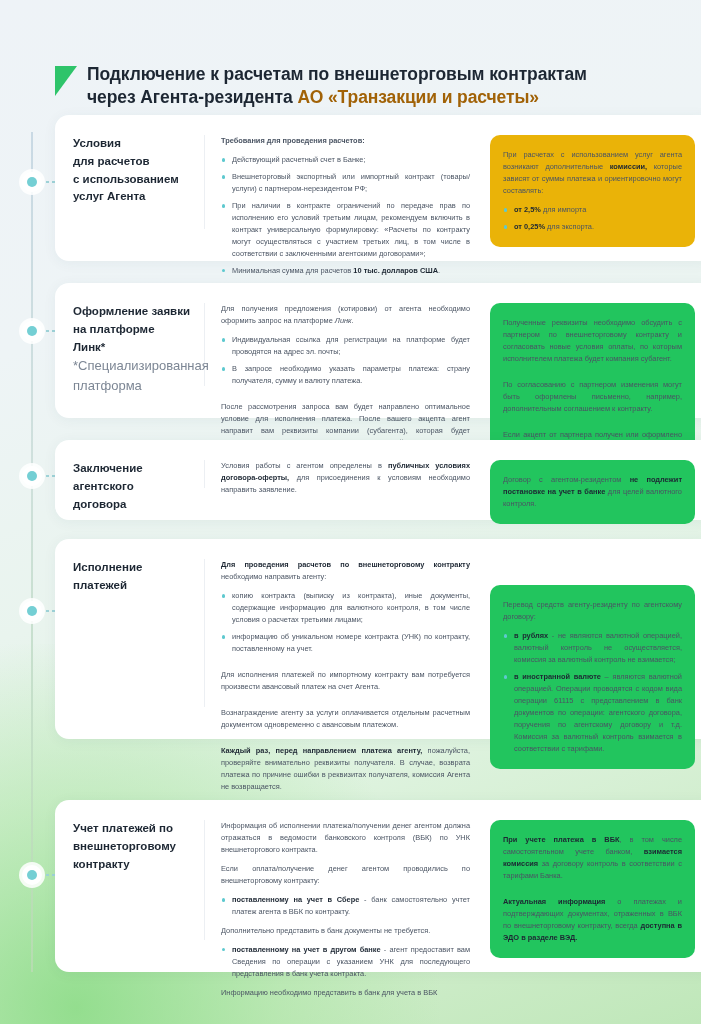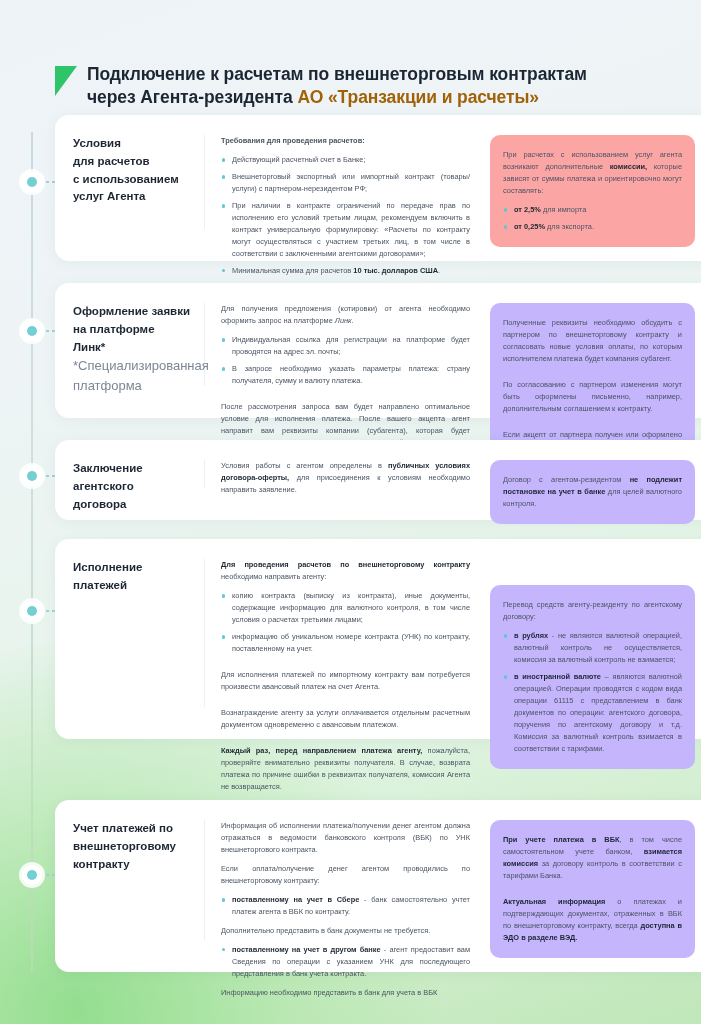--- a/index.html
+++ b/index.html
@@ -68,24 +68,24 @@
   }
   .sec-title{
     font-size:11.5px; line-height:1.55; font-weight:700; color:#1d2733;
   }
   .footnote{ font-size:13px; line-height:1.5; color:#7c8694; margin-top:auto; }
   .col-mid{
     flex:1 1 auto; padding:0 14px 0 16px;
   }
   .col-right{
     width:205px; flex:0 0 205px; margin-left:6px;
-    background:#fca5a5; border-radius:10px; padding:14px 13px;
+    background:#eab308; border-radius:10px; padding:14px 13px;
     align-self:flex-start;
   }
-  .col-right.plain{ background:#c4b5fd; }
+  .col-right.plain{ background:#22c55e; }
 
   p.t{
     font-size:7.4px; line-height:1.62; color:#4a5463; text-align:justify;
     margin-bottom:7px;
   }
   p.t:last-child{ margin-bottom:0; }
   .t b{ color:#1d2733; font-weight:700; }
   .t i{ font-style:italic; }
   .lead{ font-weight:700; color:#1d2733; margin-bottom:5px; }
 

